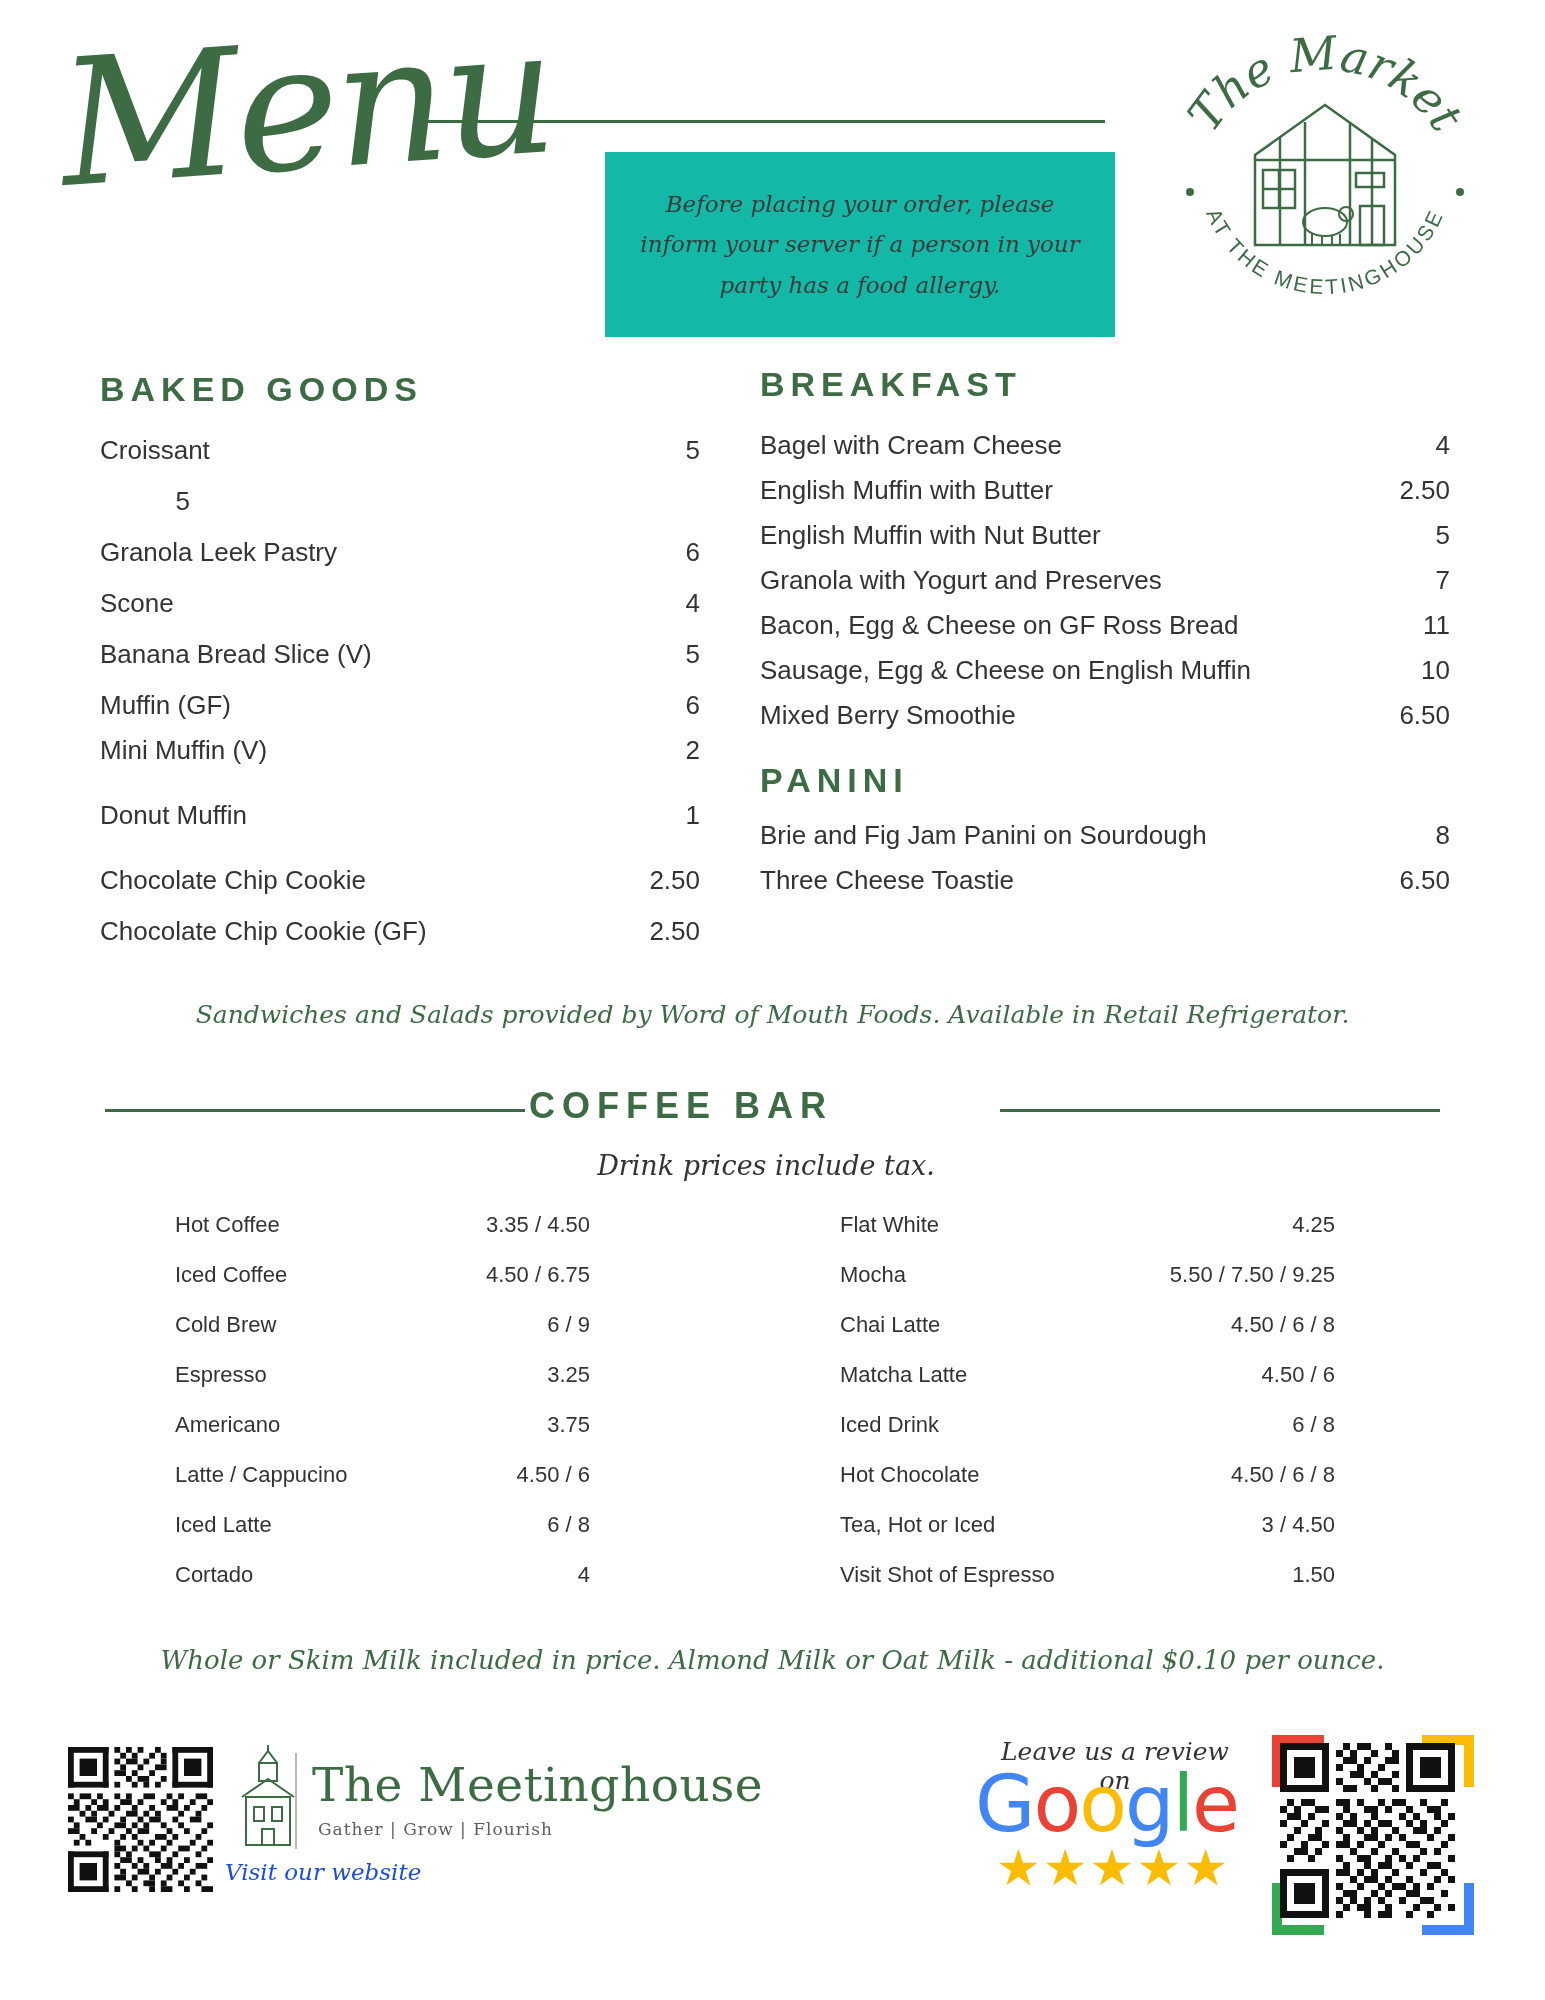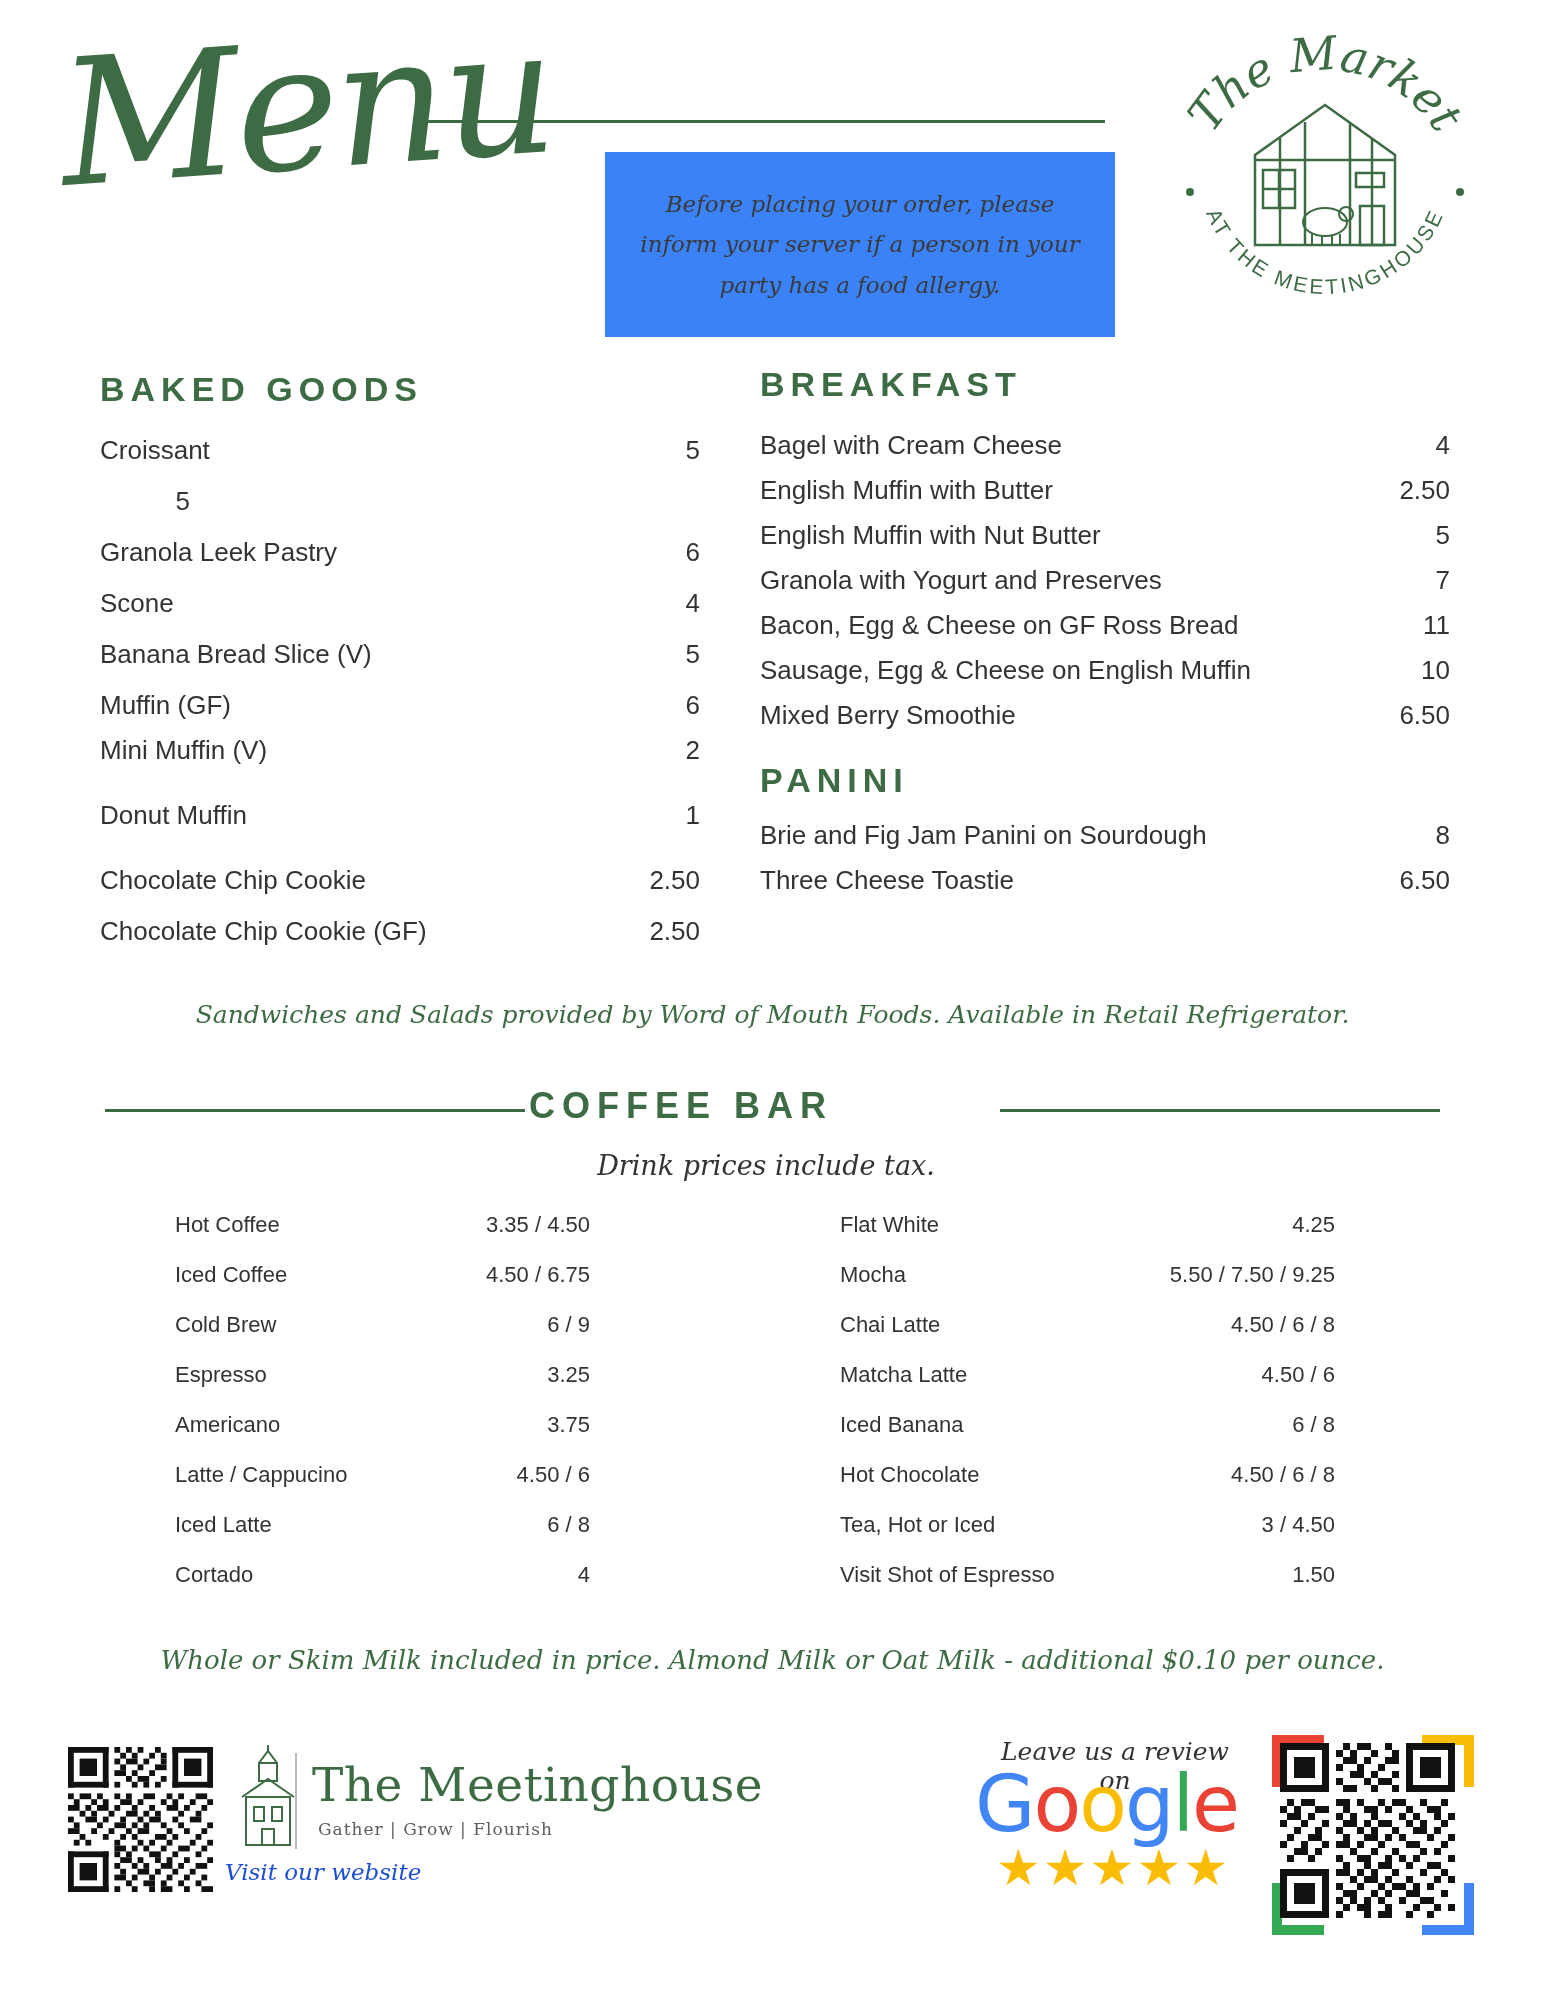--- a/index.html
+++ b/index.html
@@ -47,21 +47,21 @@
     width: 680px;
     height: 3px;
     background: #3d6b43;
   }
   .allergy-box {
     position: absolute;
     left: 605px;
     top: 152px;
     width: 510px;
     height: 185px;
-    background: #3b82f6;
+    background: #14b8a6;
     display: flex;
     align-items: center;
     justify-content: center;
     box-sizing: border-box;
     padding: 16px 34px;
   }
   .allergy-text {
     font-family: "DejaVu Serif", serif;
     font-style: italic;
     font-size: 23px;
@@ -514,21 +514,21 @@
       </div>
       <div class="drink-row">
         <span class="nm">Chai Latte</span>
         <span class="pr">4.50 / 6 / 8</span>
       </div>
       <div class="drink-row">
         <span class="nm">Matcha Latte</span>
         <span class="pr">4.50 / 6</span>
       </div>
       <div class="drink-row">
-        <span class="nm">Iced Banana</span>
+        <span class="nm">Iced Drink</span>
         <span class="pr">6 / 8</span>
       </div>
       <div class="drink-row">
         <span class="nm">Hot Chocolate</span>
         <span class="pr">4.50 / 6 / 8</span>
       </div>
       <div class="drink-row">
         <span class="nm">Tea, Hot or Iced</span>
         <span class="pr">3 / 4.50</span>
       </div>

